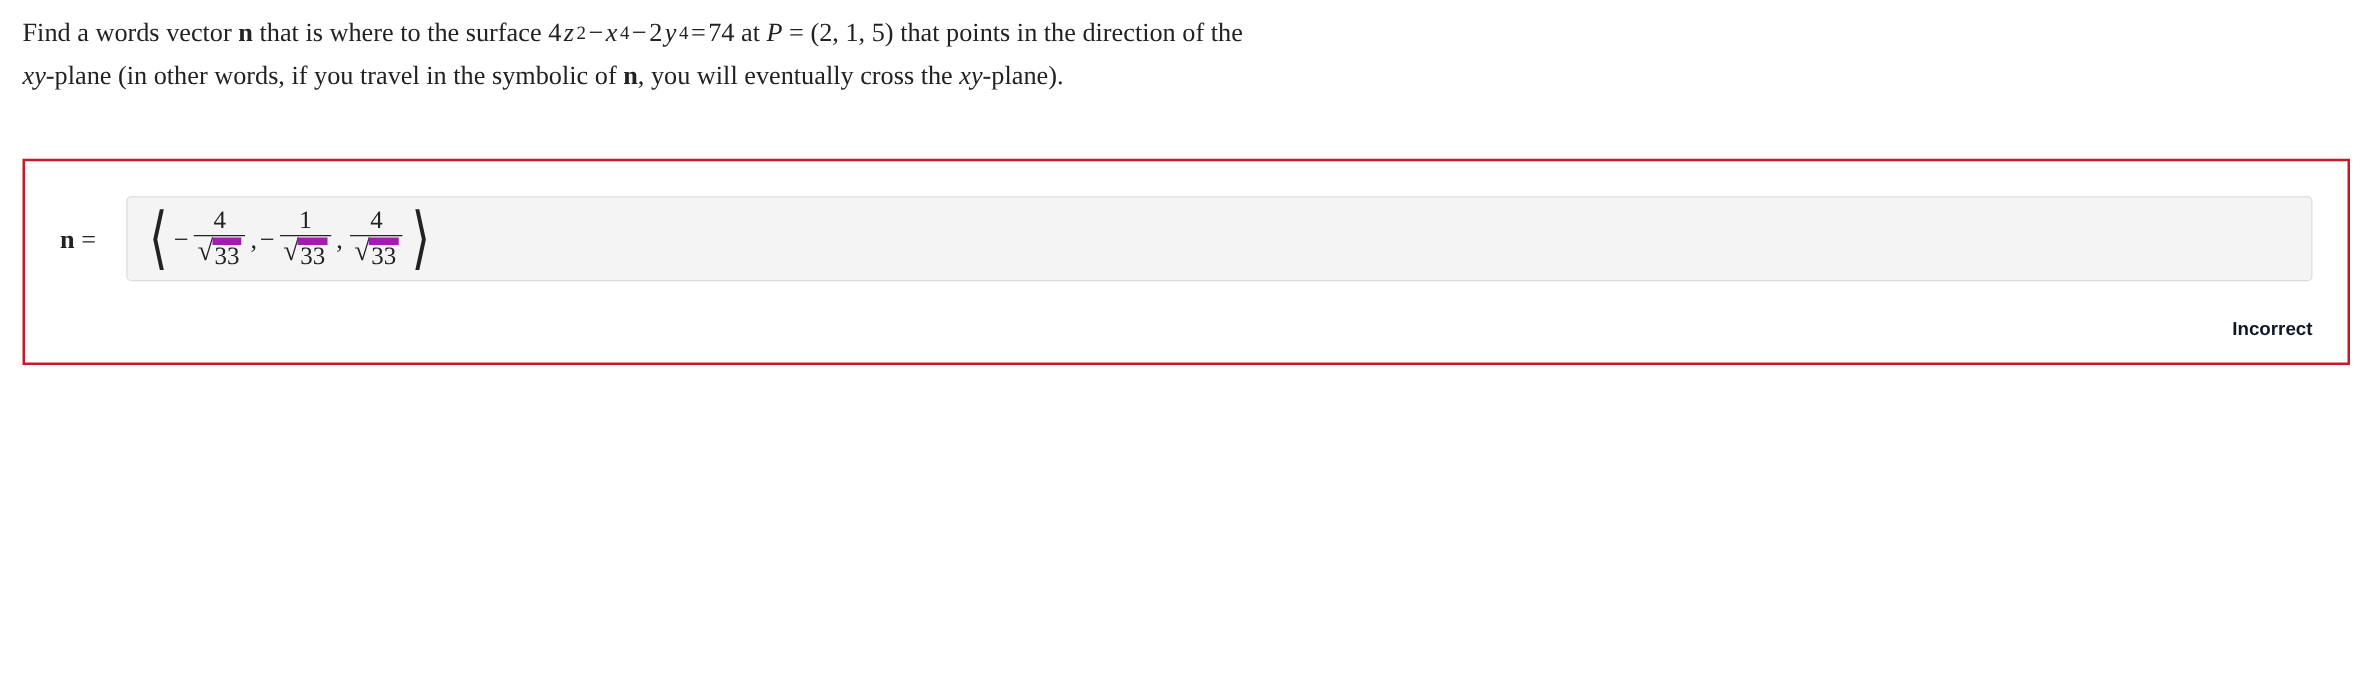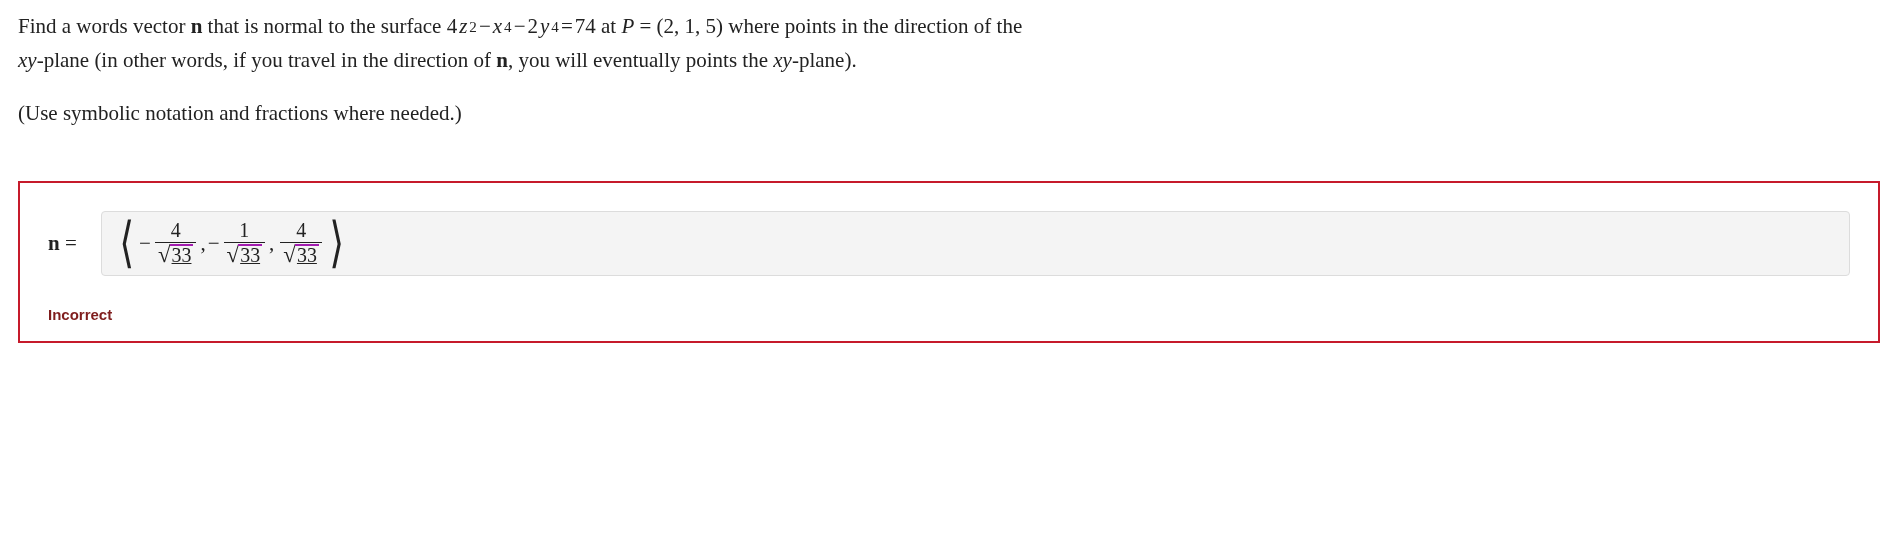--- a/index.html
+++ b/index.html
@@ -79,64 +79,63 @@
   .sqrt {
     display: inline-flex;
     align-items: flex-start;
   }
   .sqrt-sign {
     font-size: 1.15em;
     line-height: 1;
     margin-right: -1px;
   }
   .sqrt-body {
-    border-top: 2px solid #a21caf;
+    border-top: 6px solid #a21caf;
     padding: 0 2px;
     line-height: 1;
-    text-decoration: underline;
   }
   .big-angle {
     font-size: 2.6em;
     line-height: 0.8;
     font-weight: 300;
     font-family: 'Times New Roman', serif;
     transform: scaleX(0.7);
     display: inline-block;
   }
 
   .feedback {
-    color: #7f1d1d;
+    color: #0f172a;
     font-family: Arial, Helvetica, sans-serif;
     font-weight: bold;
     font-size: 15px;
+    text-align: right;
   }
 </style>
 </head>
 <body>
 
 <div class="problem-text">
   <p>
-    <span>Find a words vector </span><span class="bold">n</span><span> that is normal to the surface </span><span class="math">
+    <span>Find a words vector </span><span class="bold">n</span><span> that is where to the surface </span><span class="math">
         <span>4</span>
         <span class="italic">z</span>
         <span class="sup">2</span>
         <span> − </span>
         <span class="italic">x</span>
         <span class="sup">4</span>
         <span> − </span>
         <span>2</span>
         <span class="italic">y</span>
         <span class="sup">4</span>
         <span> = </span>
         <span>74</span>
-      </span><span> at </span><span class="italic">P</span><span> = </span><span>(2, 1, 5)</span><span> where points in the direction of the</span>
+      </span><span> at </span><span class="italic">P</span><span> = </span><span>(2, 1, 5)</span><span> that points in the direction of the</span>
     <br>
-    <span class="italic">xy</span><span>-plane (in other words, if you travel in the direction of </span><span class="bold">n</span><span>, you will eventually points the </span><span class="italic">xy</span><span>-plane).</span>
+    <span class="italic">xy</span><span>-plane (in other words, if you travel in the symbolic of </span><span class="bold">n</span><span>, you will eventually cross the </span><span class="italic">xy</span><span>-plane).</span>
   </p>
-  <p>(Use symbolic notation and fractions where needed.)</p>
 </div>
 
 <div class="answer-outer">
   <div class="answer-row">
     <div class="answer-label">
       <span class="bold">n</span><span> =</span>
     </div>
     <div class="answer-box">
       <span class="math">
         <span class="big-angle">⟨</span>

